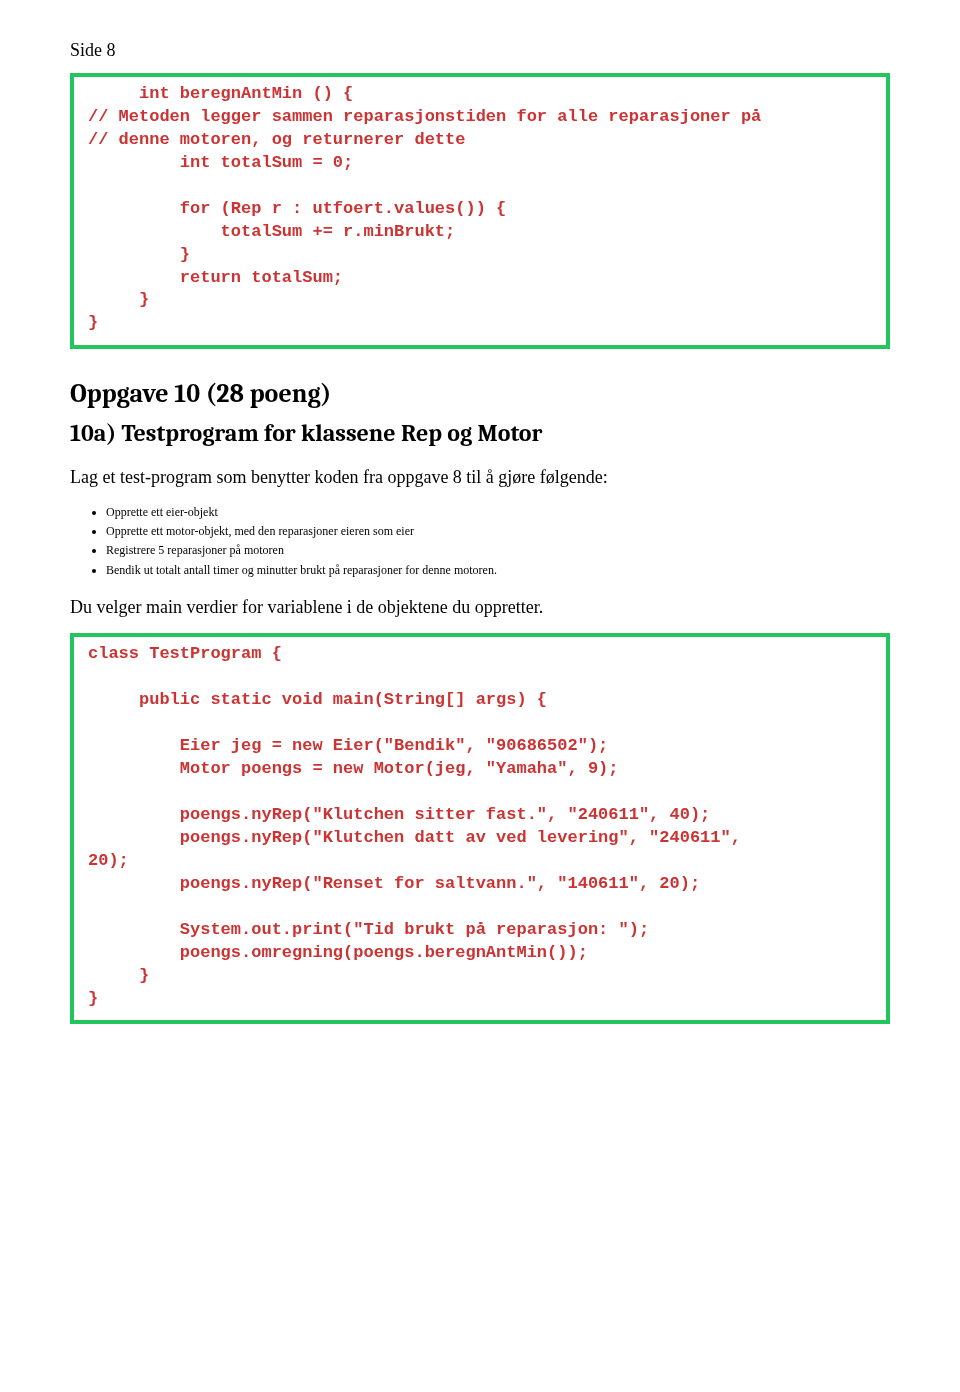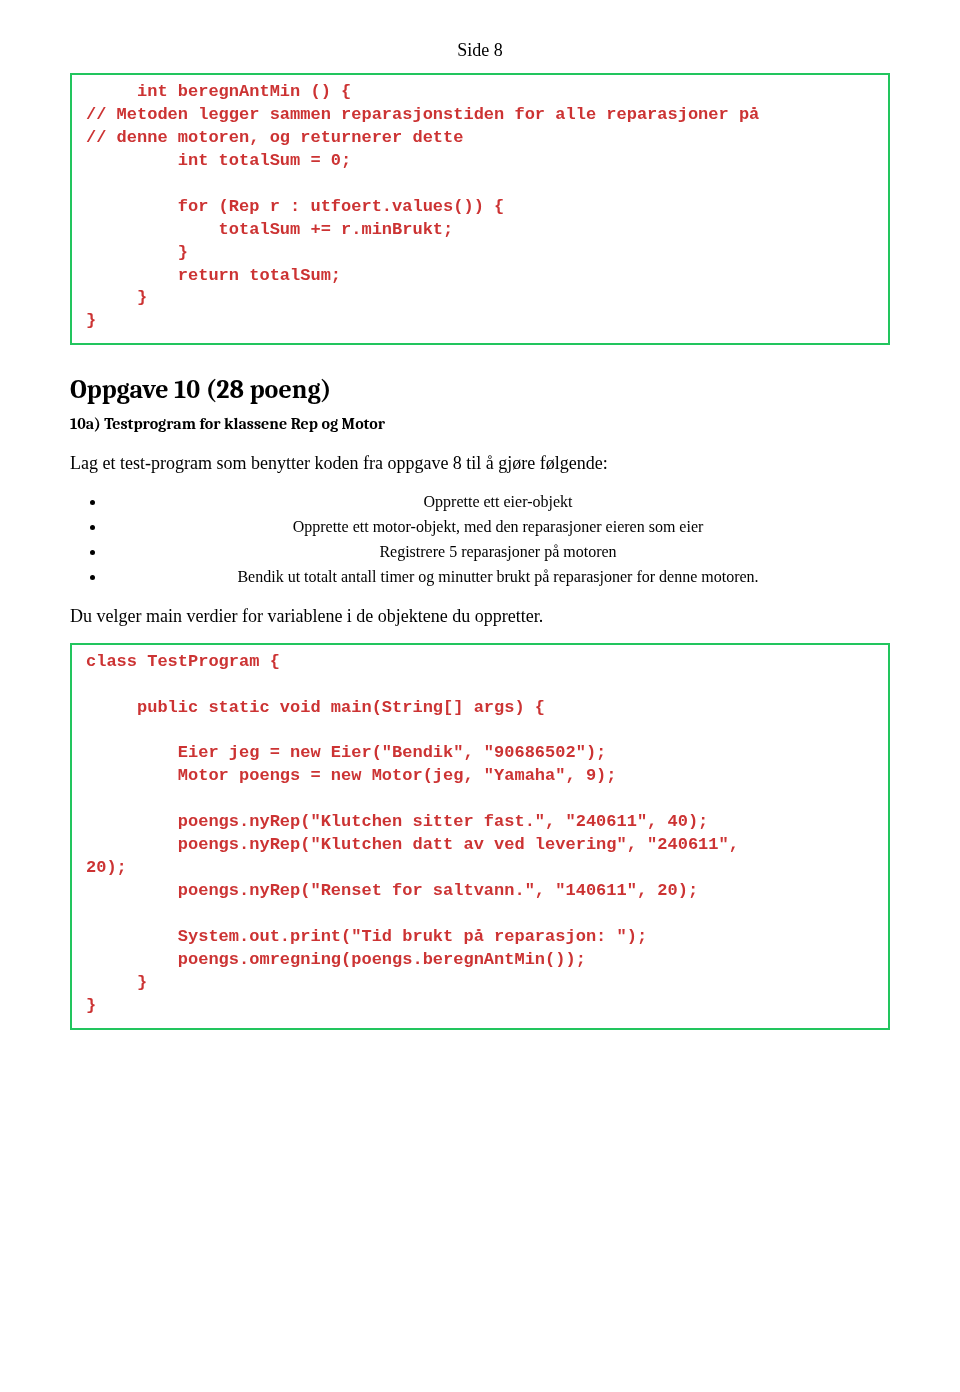--- a/index.html
+++ b/index.html
@@ -4,61 +4,60 @@
 <style>
   * { margin: 0; padding: 0; box-sizing: border-box; }
   body {
     background: #ffffff;
     font-family: Georgia, 'Times New Roman', serif;
     color: #000000;
     width: 960px;
     padding: 40px 70px 60px 70px;
   }
   .page-number {
-    text-align: center;
+    text-align: left;
     font-size: 18px;
     margin-bottom: 12px;
     font-family: Georgia, serif;
   }
   .code-box {
-    border: 2px solid #22c55e;
+    border: 4px solid #22c55e;
     padding: 6px 14px 10px 14px;
     margin-bottom: 30px;
     font-family: 'Courier New', Courier, monospace;
     font-size: 17px;
     color: #cc3333;
     font-weight: bold;
     line-height: 1.35;
     white-space: pre;
   }
   h2.oppgave {
     font-family: Cambria, Georgia, serif;
     font-size: 26px;
     font-weight: bold;
     margin: 28px 0 10px 0;
   }
   h3.sub {
     font-family: Cambria, Georgia, serif;
-    font-size: 16px;
+    font-size: 24px;
     font-weight: bold;
     margin: 0 0 18px 0;
   }
   p.body {
     font-family: Georgia, 'Times New Roman', serif;
     font-size: 18px;
     margin: 0 0 14px 0;
     line-height: 1.35;
   }
   ul.bullets {
     list-style: disc;
     margin: 0 0 16px 36px;
-    font-size: 16px;
+    font-size: 12px;
     font-family: Georgia, 'Times New Roman', serif;
     line-height: 1.45;
-    text-align: center;
   }
   ul.bullets li { margin-bottom: 2px; }
 </style>
 </head>
 <body>
 
 <div class="page-number">Side 8</div>
 
 <div class="code-box">     int beregnAntMin () {
 // Metoden legger sammen reparasjonstiden for alle reparasjoner på

